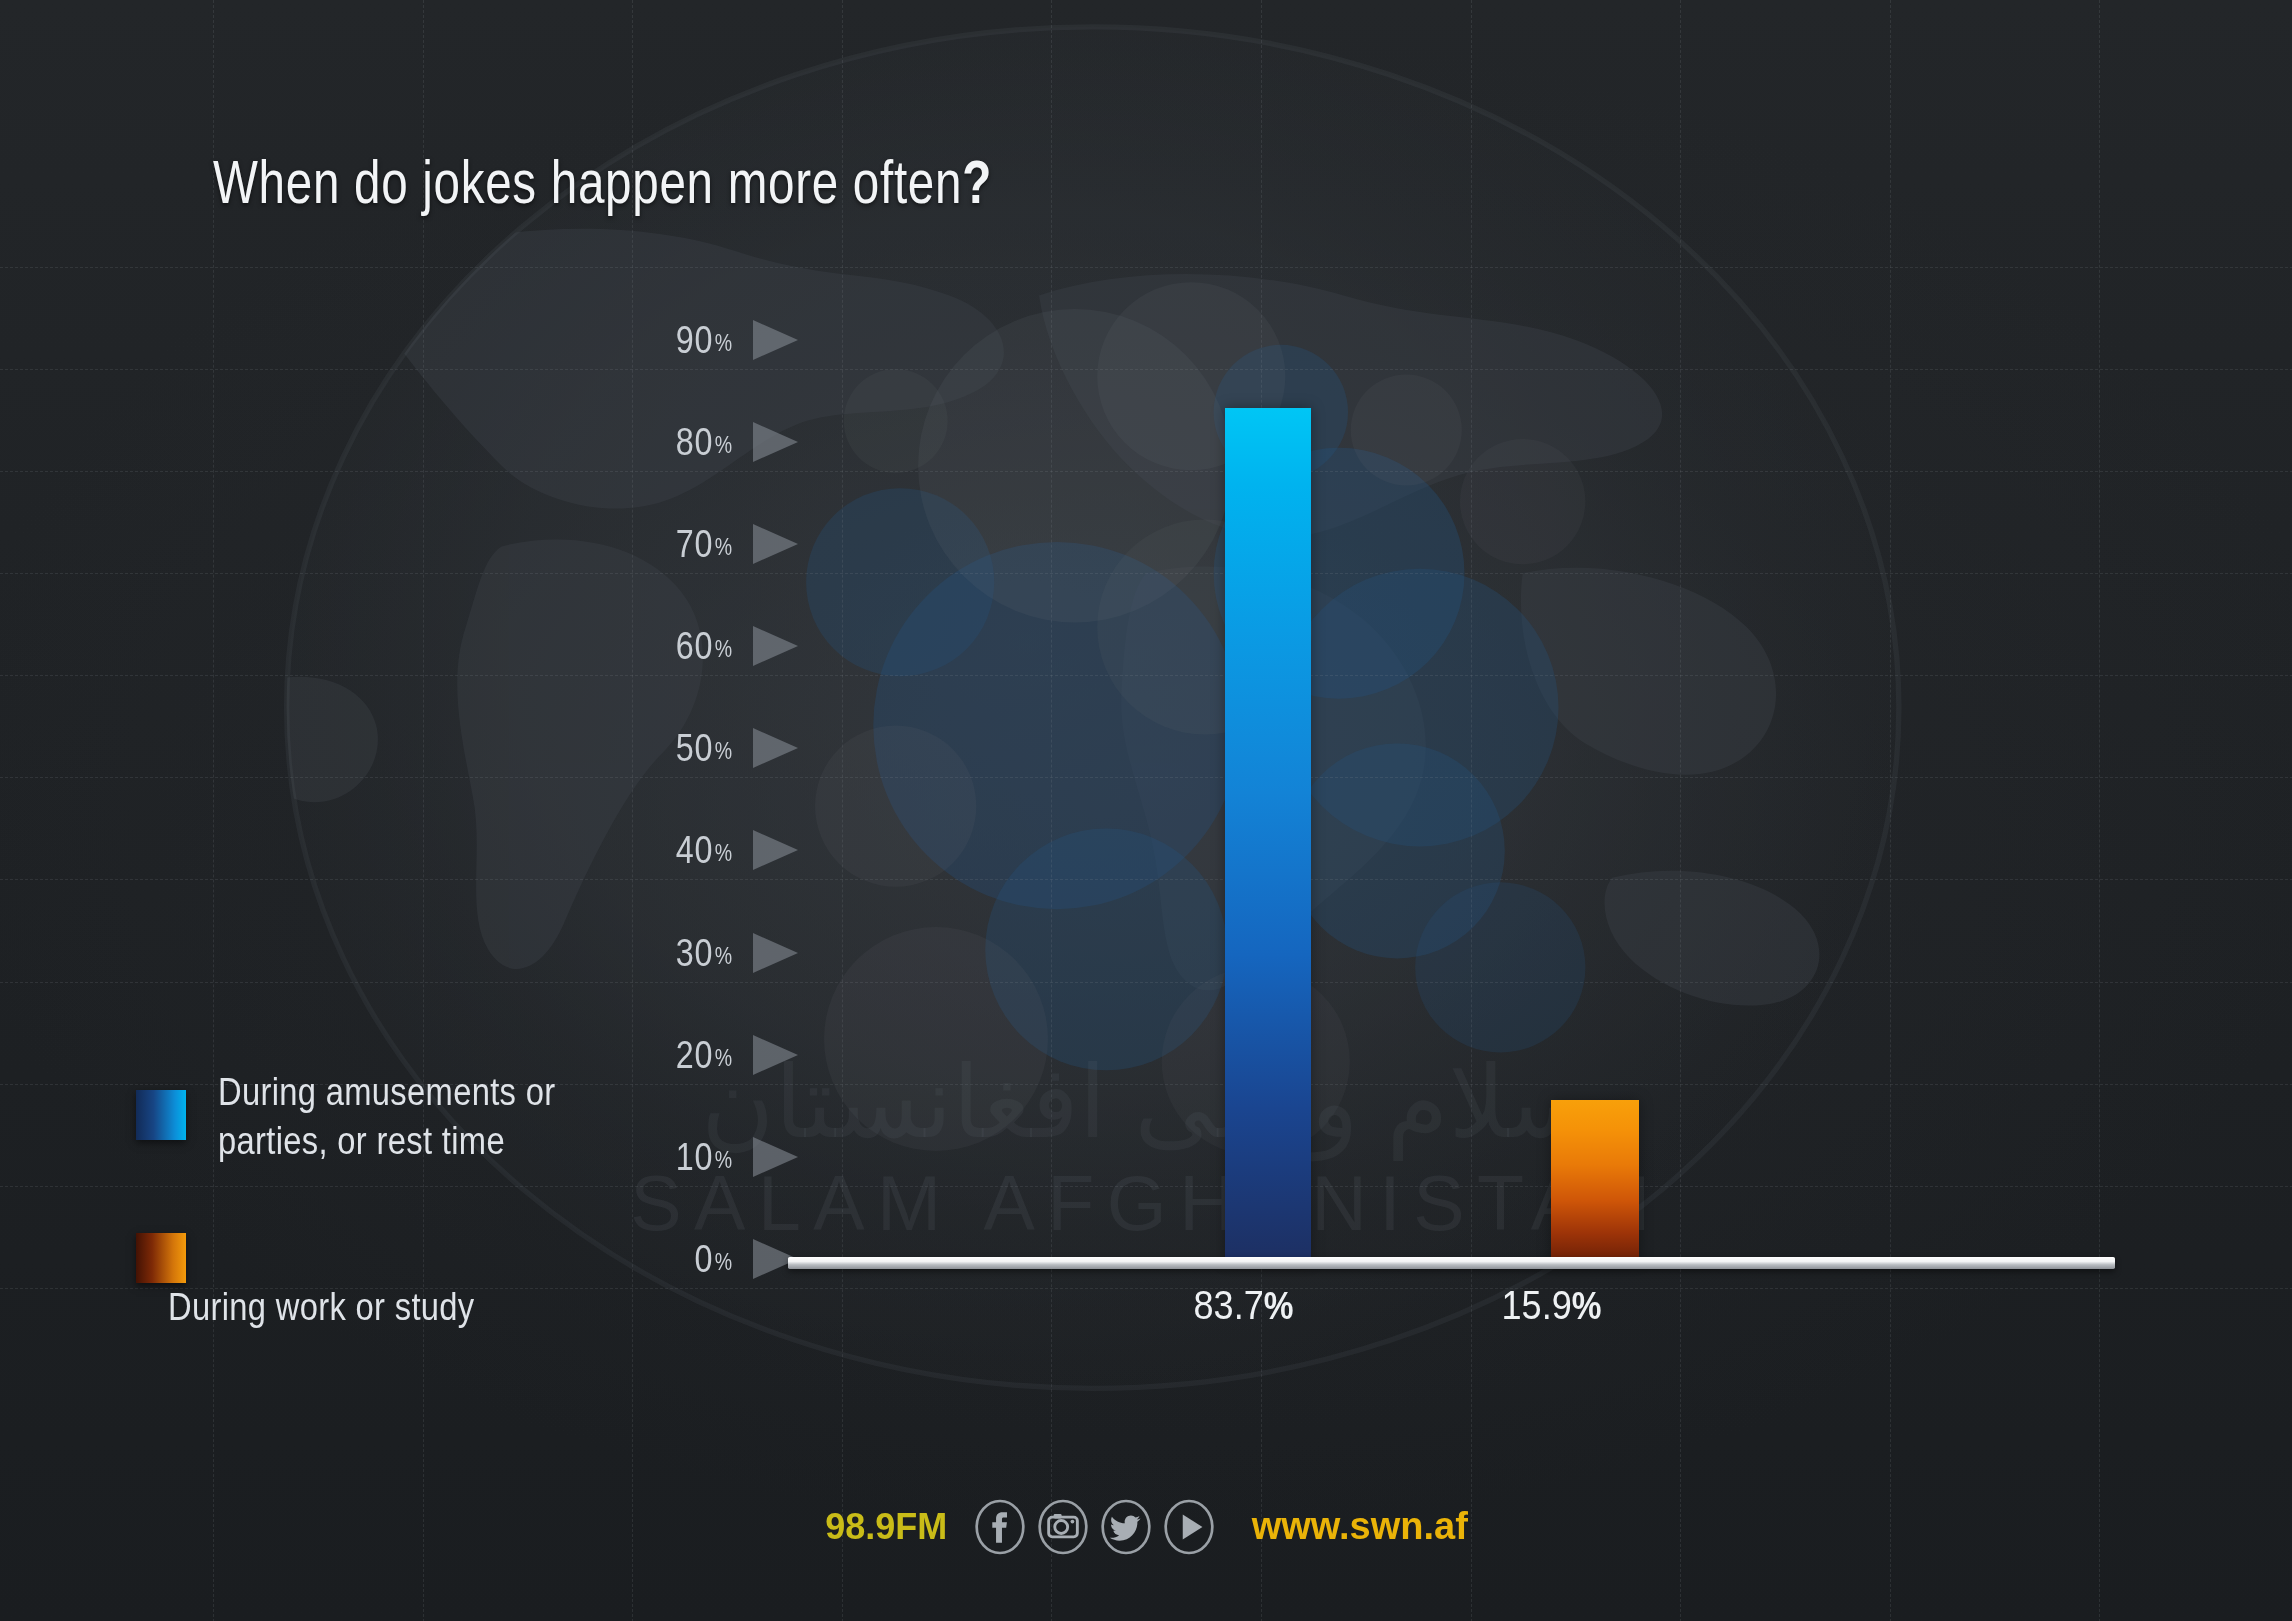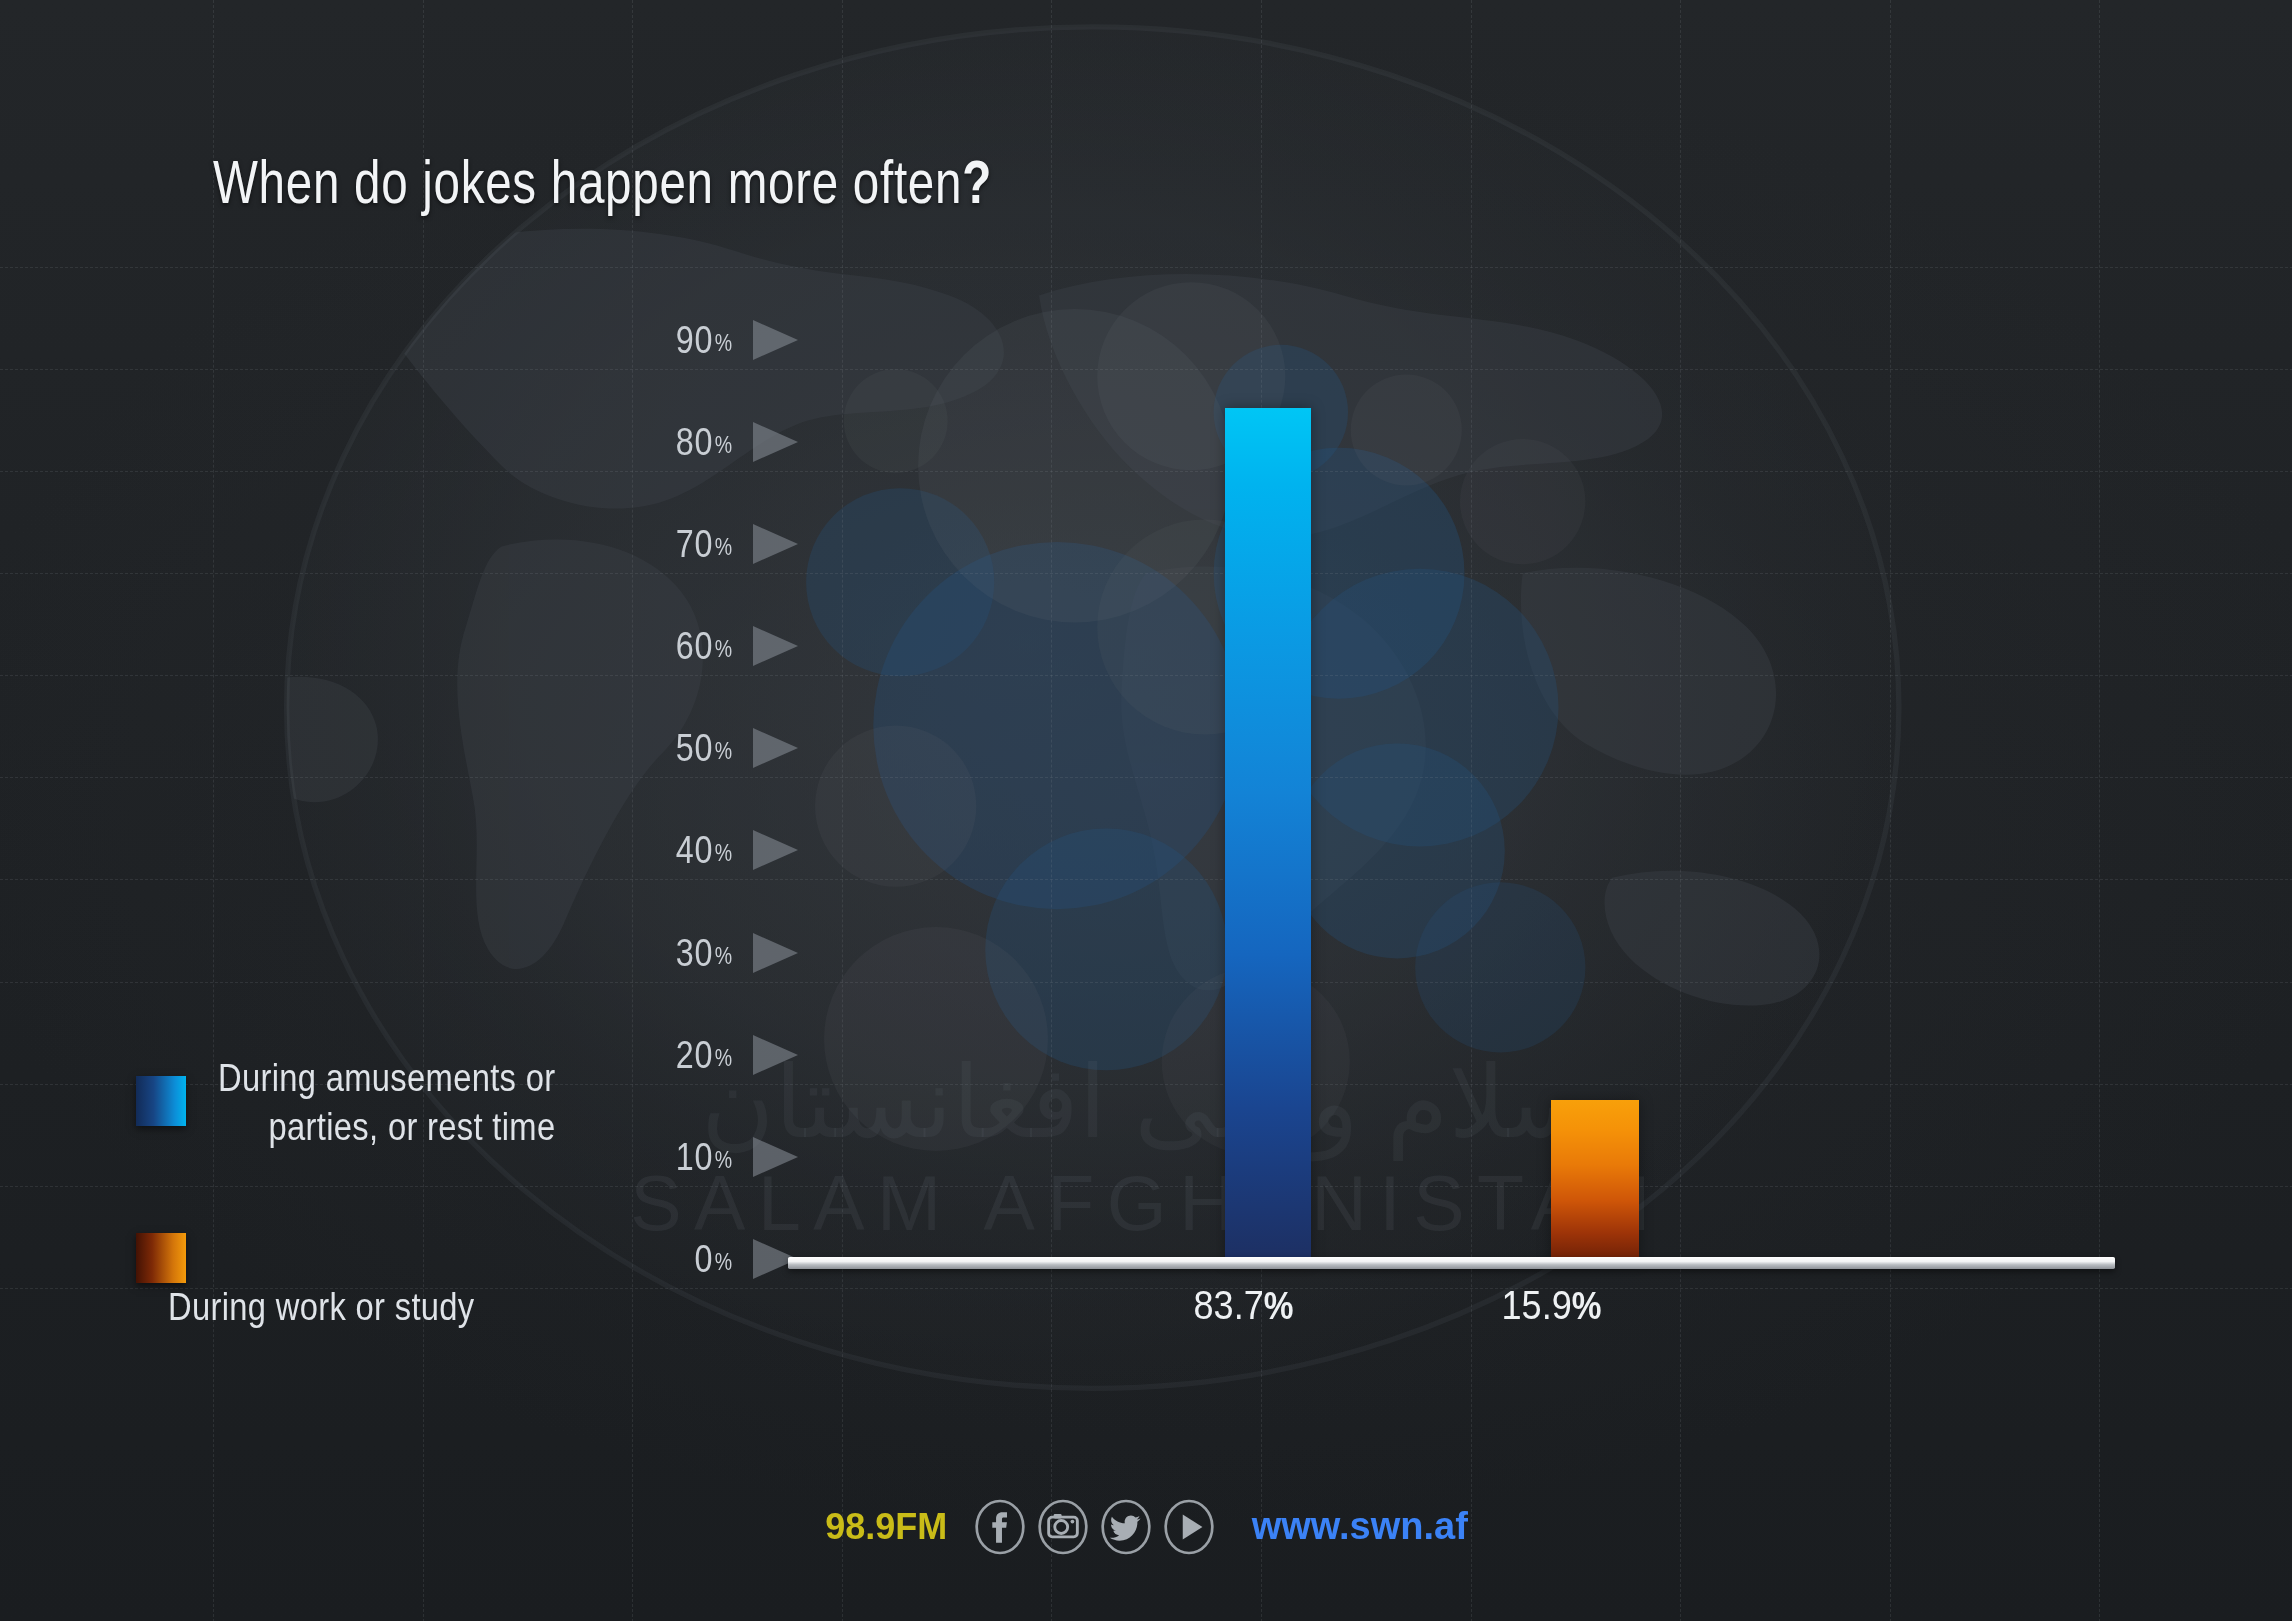--- a/index.html
+++ b/index.html
@@ -198,21 +198,21 @@
     position: absolute;
     left: 136px;
     top: 1052px;
     width: 519px;
   }
   .legend-row {
     position: absolute;
     display: flex;
     align-items: flex-start;
   }
-  #legend-row-0 { top: 2px;   left: 0; text-align: right; }
+  #legend-row-0 { top: 16px;   left: 0; }
   #legend-row-1 { top: 177px; left: 0; flex-direction: column; }
 
   .legend-swatch {
     width: 50px;
     height: 50px;
     flex: 0 0 50px;
     box-shadow: 0 2.7px 7.2px rgba(0,0,0,.5);
   }
   .legend-swatch.blue {
     background: linear-gradient(90deg, #122b57 0%, #174584 35%, #0c8ed8 78%, #00b4ee 100%);
@@ -258,21 +258,21 @@
     height: 59px;
     margin: 0 4.5px;
     display: flex;
     align-items: center;
     justify-content: center;
   }
   .social-icon svg { display: block; }
   #site-url {
     font-size: 38px;
     font-weight: 700;
-    color: #3b82f6;
+    color: #eab308;
     letter-spacing: 0px;
     margin-left: 31px;
     white-space: nowrap;
   }
 </style>
 </head>
 <body>
 
 <div id="stage">
 

